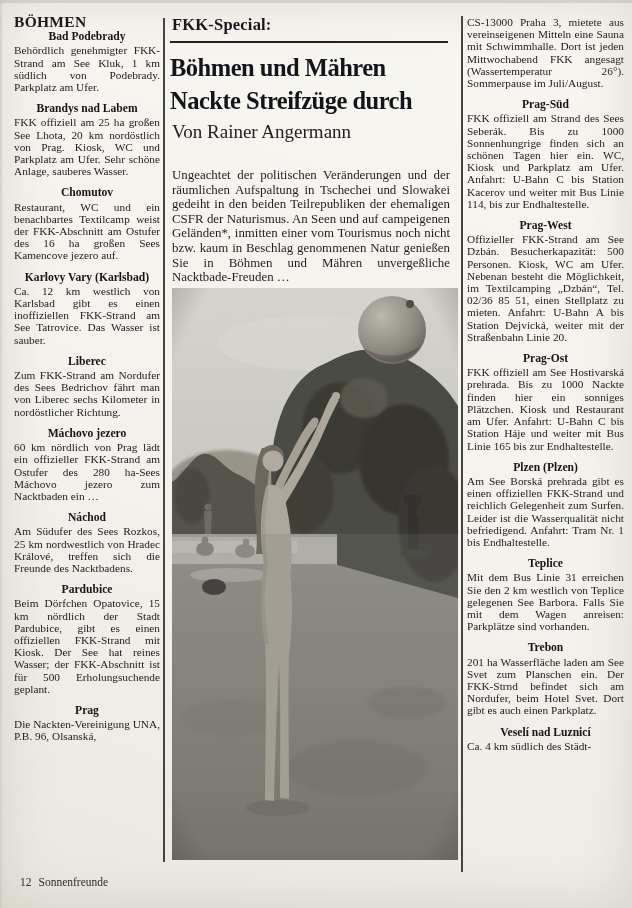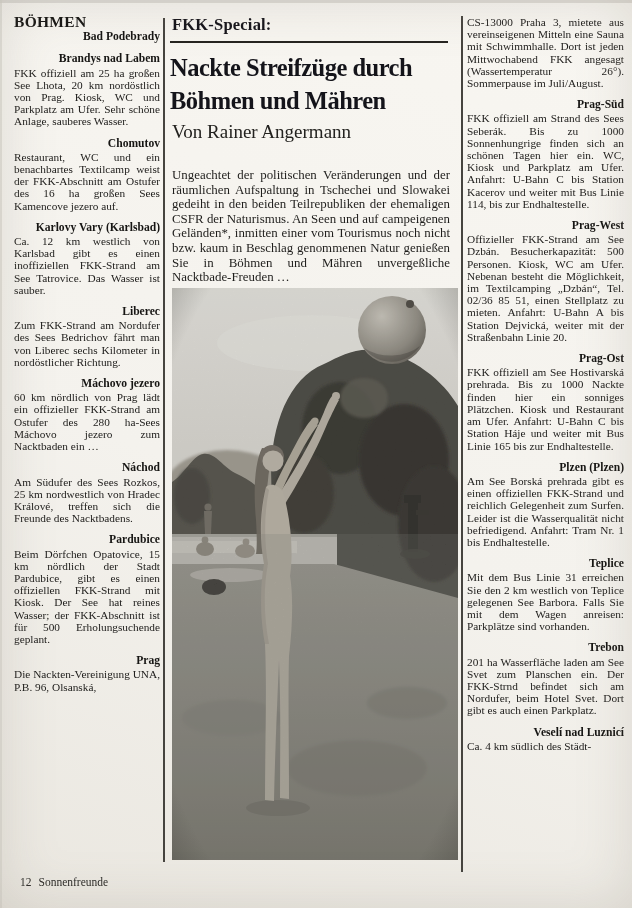--- a/index.html
+++ b/index.html
@@ -14,21 +14,21 @@
   }
   .scan-edge-top{position:absolute;left:0;top:0;width:632px;height:3px;background:#cfccc6;opacity:.65;}
   .scan-edge-left{position:absolute;left:0;top:0;width:2px;height:908px;background:#d6d3cc;opacity:.6;}
 
   
   .col{position:absolute;text-align:justify;}
   .col-left{left:14px;top:16px;width:146px;font-size:11.3px;line-height:12.2px;}
   .col-right{left:467px;top:16px;width:157px;font-size:11.3px;line-height:12.2px;}
   .region-heading{font-size:15.5px;font-weight:bold;letter-spacing:.3px;margin:0 0 3px 0;text-align:left;color:#161513;}
   .entry{margin-bottom:10px;}
-  .entry h3{font-size:11.6px;font-weight:bold;margin:0 0 1px 0;text-align:right;color:#161513;}
+  .entry h3{font-size:11.6px;font-weight:bold;margin:0 0 1px 0;text-align:center;color:#161513;}
   .entry p{margin:0;color:#22211f;}
   .continuation{margin:0 0 10px 0;color:#22211f;}
 
   
   .vrule{position:absolute;width:1.5px;background:#46443f;}
   .vrule-1{left:163px;top:18px;height:844px;}
   .vrule-2{left:461px;top:16px;height:856px;}
   .kicker-rule{position:absolute;left:170px;top:41px;width:278px;height:2px;background:#262420;}
 
   
@@ -49,20 +49,21 @@
 <body>
 
 <div class="page">
   <div class="scan-edge-top"></div>
   <div class="scan-edge-left"></div>
 
   <div class="col col-left">
     <h2 class="region-heading">BÖHMEN</h2>
     <div class="entry">
       <h3>Bad Podebrady</h3>
+      <p>Behördlich genehmigter FKK-Strand am See Kluk, 1 km südlich von Podebrady. Parkplatz am Ufer.</p>
     </div>
     <div class="entry">
       <h3>Brandys nad Labem</h3>
       <p>FKK offiziell am 25 ha großen See Lhota, 20 km nordöstlich von Prag. Kiosk, WC und Parkplatz am Ufer. Sehr schöne Anlage, sauberes Wasser.</p>
     </div>
     <div class="entry">
       <h3>Chomutov</h3>
       <p>Restaurant, WC und ein benachbartes Textilcamp weist der FKK-Abschnitt am Ostufer des 16 ha großen Sees Kamencove jezero auf.</p>
     </div>
     <div class="entry">
@@ -90,22 +91,22 @@
       <p>Die Nackten-Vereinigung UNA, P.B. 96, Olsanská,</p>
     </div>
   </div>
 
   <div class="vrule vrule-1"></div>
   <div class="vrule vrule-2"></div>
 
   <div class="kicker">FKK-Special:</div>
   <div class="kicker-rule"></div>
   <div class="headline">
+    <div>Böhmen und Mähren</div>
     <div>Nackte Streifzüge durch</div>
-    <div>Böhmen und Mähren</div>
   </div>
   <div class="byline">Von Rainer Angermann</div>
   <div class="intro">Ungeachtet der politischen Veränderungen und der räumlichen Aufspaltung in Tschechei und Slowakei gedeiht in den beiden Teilrepubliken der ehemaligen CSFR der Naturismus. An Seen und auf campeigenen Geländen*, inmitten einer vom Tourismus noch nicht bzw. kaum in Beschlag genommenen Natur genießen Sie in Böhmen und Mähren unvergeßliche Nacktbade-Freuden …</div>
 
   <div class="photo">
     <svg viewBox="0 0 286 572" preserveAspectRatio="none">
       <defs>
         <linearGradient id="sky" x1="0" y1="0" x2="0" y2="1">
           <stop offset="0" stop-color="#dedcd7"></stop>
             <stop offset="1" stop-color="#c9c7c0"></stop>

